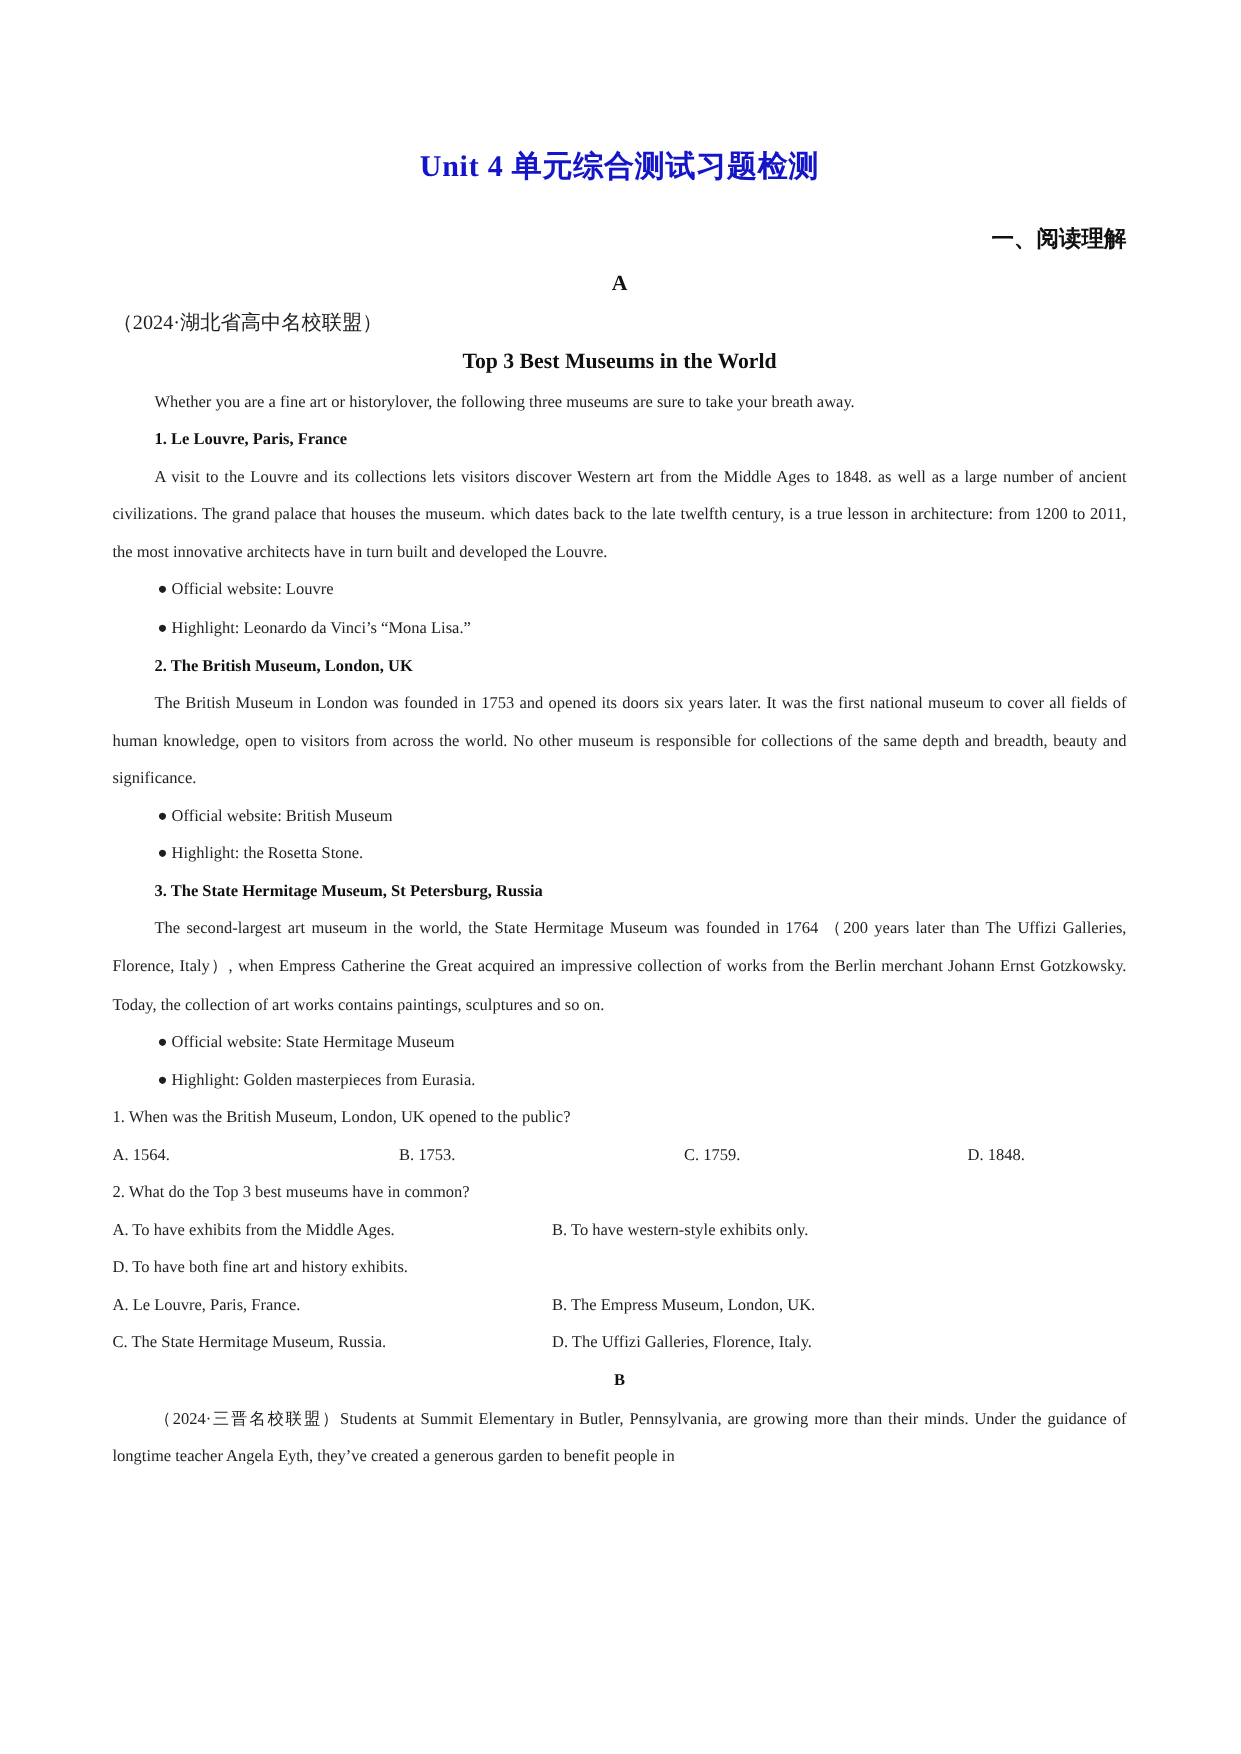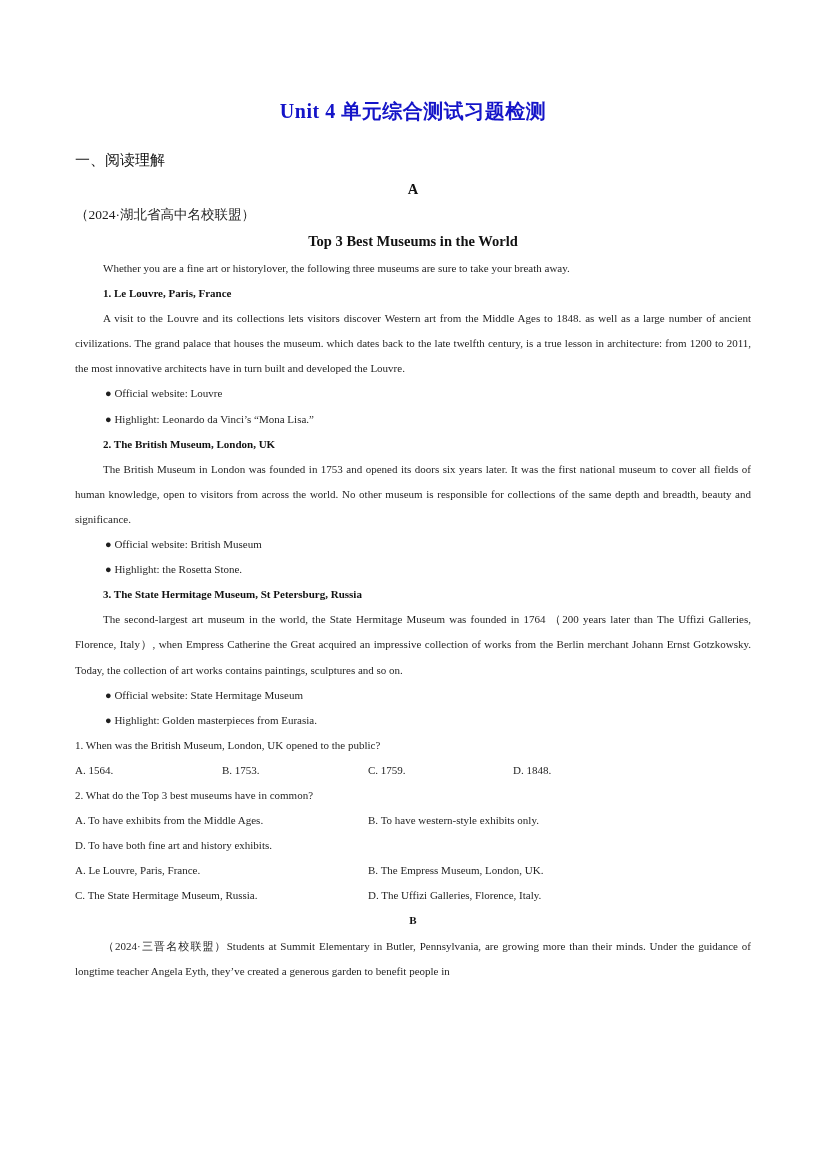--- a/index.html
+++ b/index.html
@@ -25,23 +25,24 @@
     text-align: center;
     font-size: 20px;
     font-weight: bold;
     color: #1414c8;
     letter-spacing: 0.5px;
     line-height: 24px;
   }
   .section-heading {
     margin: 27px 0 0 0;
     font-size: 15px;
-    font-weight: normal;
+    font-weight: bold;
     color: #111111;
     line-height: 20px;
+    text-align: right;
   }
   .passage-label {
     margin-top: 8px;
     text-align: center;
     font-weight: bold;
     font-size: 14.5px;
     line-height: 22px;
     color: #111111;
   }
   .source-line {
@@ -68,21 +69,21 @@
   .indent { text-indent: 28px; }
   .justify { text-align: justify; }
   .bold { font-weight: bold; color: #111111; }
   .bullet-line {
     margin: 0;
     padding-left: 30px;
   }
   .opts-grid {
     display: grid;
   }
-  .opts-four { grid-template-columns: 147px 146px 145px 1fr; }
+  .opts-four { grid-template-columns: 147px 146px 145px 1fr; gap: 44px; }
   .opts-two  { grid-template-columns: 293px 1fr; }
   .opt { white-space: nowrap; overflow: hidden; }
   .center-label {
     text-align: center;
     font-weight: bold;
     color: #111111;
   }
   .footer {
     position: absolute;
     left: 0;

